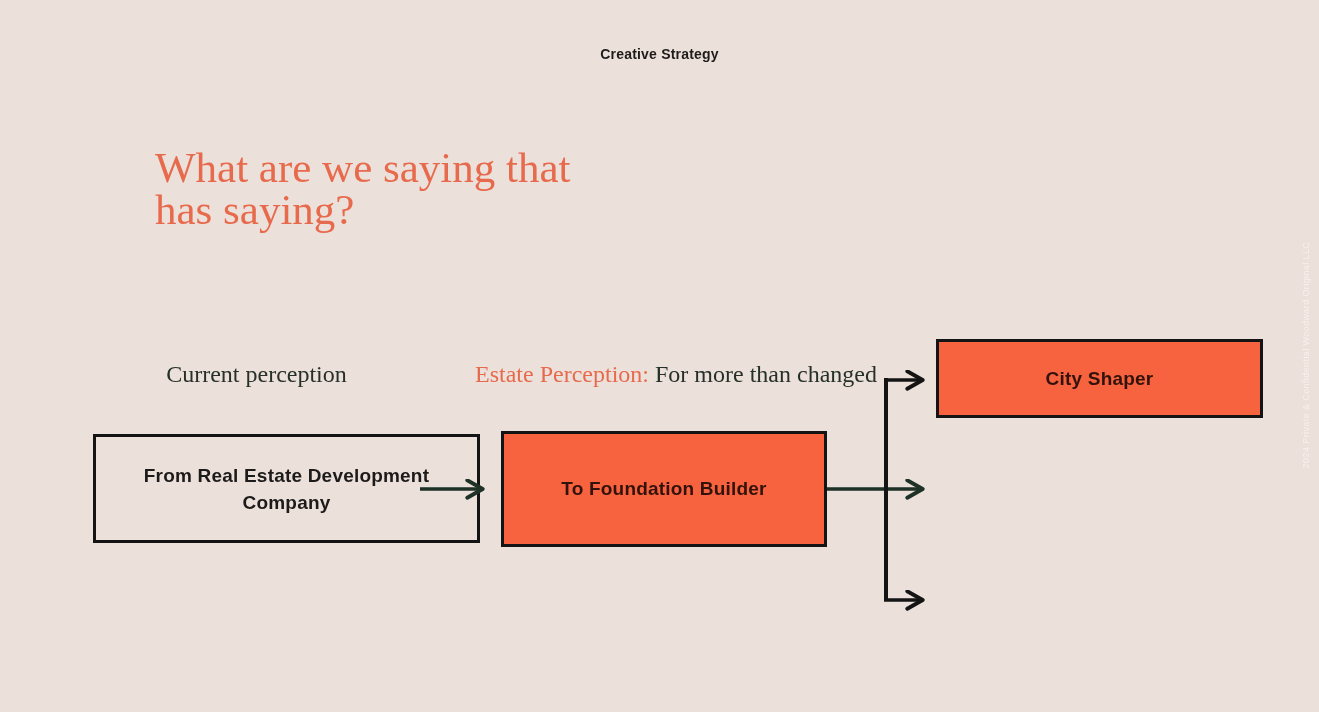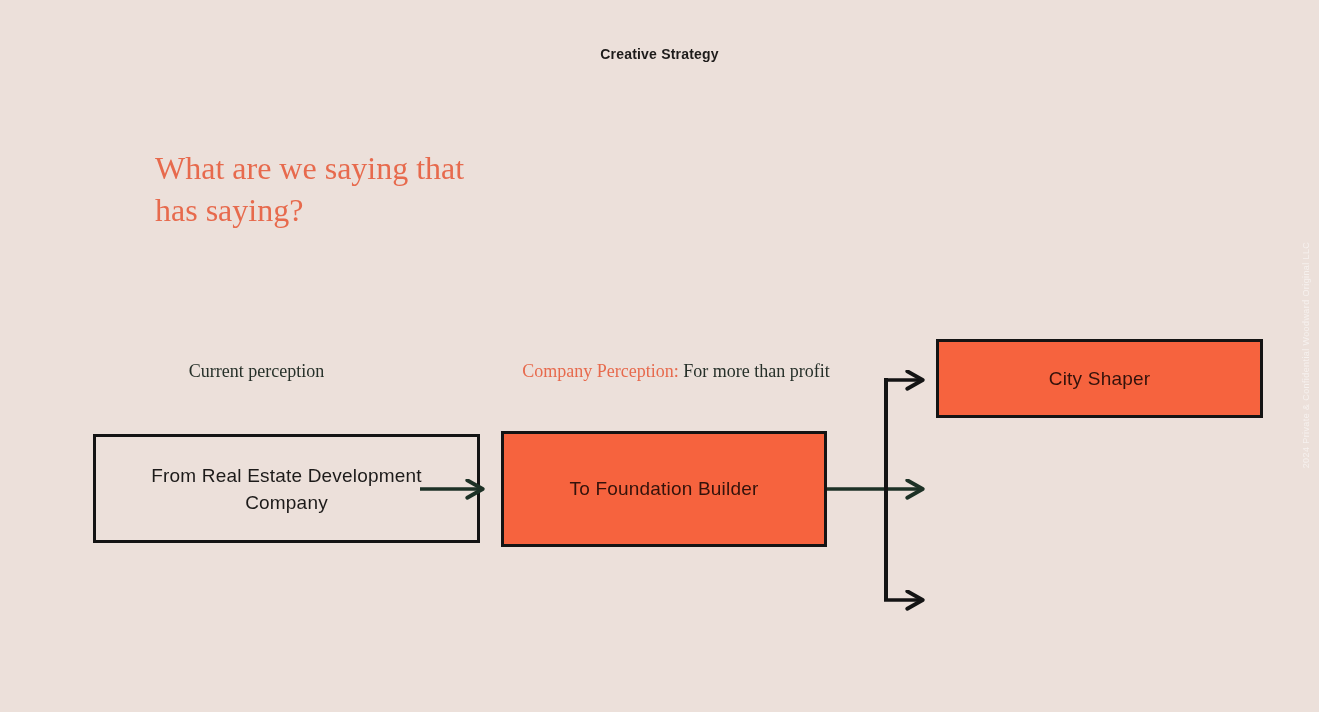--- a/index.html
+++ b/index.html
@@ -24,47 +24,47 @@
     font-size: 14px;
     font-weight: 600;
     letter-spacing: 0.2px;
     color: #1d1b1a;
   }
   .heading {
     position: absolute;
     left: 155px;
     top: 147px;
     font-family: "Liberation Serif", "DejaVu Serif", serif;
-    font-size: 32px;
+    font-size: 43px;
     line-height: 42px;
     color: #e76a4d;
     font-weight: 400;
   }
   .heading span { display: block; }
   .col-label {
     position: absolute;
     top: 361px;
     font-family: "Liberation Serif", "DejaVu Serif", serif;
-    font-size: 18px;
+    font-size: 24px;
     color: #263029;
     text-align: center;
   }
   .label-current { left: 93px; width: 327px; }
   .label-future  { left: 460px; width: 432px; }
   .label-future .accent { color: #e76a4d; }
   .box {
     position: absolute;
     box-sizing: border-box;
     border: 3px solid #141414;
     display: flex;
     align-items: center;
     justify-content: center;
     text-align: center;
     font-size: 19px;
-    font-weight: 400;
+    font-weight: 700;
     letter-spacing: 0.2px;
     color: #1d1b1a;
   }
   .box-source {
     left: 93px; top: 434px; width: 387px; height: 109px;
     background: transparent;
     padding: 16px 30px;
     line-height: 27px;
   }
   .box-orange {
@@ -107,21 +107,21 @@
   <div class="slide-title">Creative Strategy</div>
 
   <div class="heading">
     <span>What are we saying that</span>
     <span>has saying?</span>
   </div>
 
   <div class="col-label label-current">Current perception</div>
 
   <div class="col-label label-future">
-    <span class="accent">Company Perception:</span><span> For more than profit</span>
+    <span class="accent">Estate Perception:</span><span> For more than changed</span>
   </div>
 
   <div class="box box-source">From Real Estate Development Company</div>
 
   <div class="box box-orange box-transform">To Foundation Builder</div>
 
   <div class="box box-orange box-outcome box-outcome-0">City Shaper</div>
 
   <svg class="arrows" viewBox="0 0 1319 712" xmlns="http://www.w3.org/2000/svg">
     <defs>

